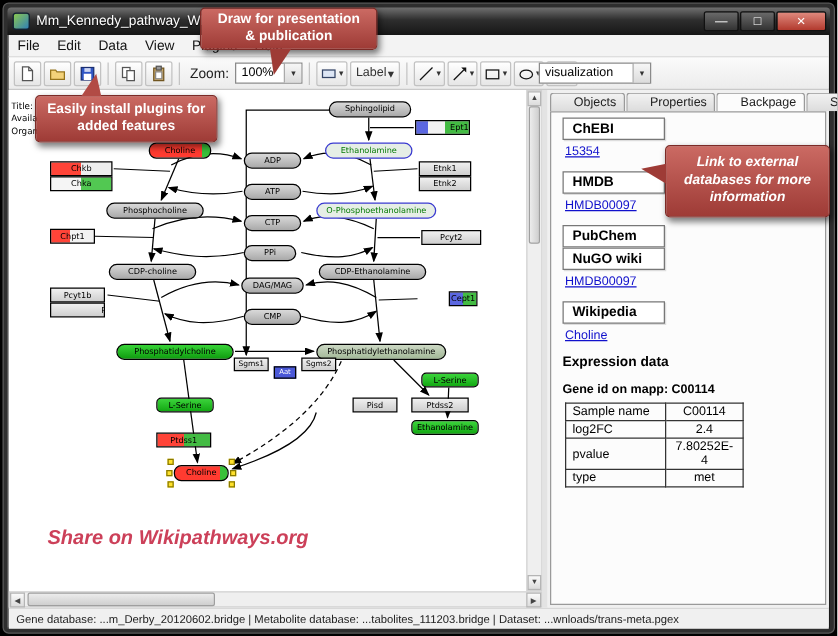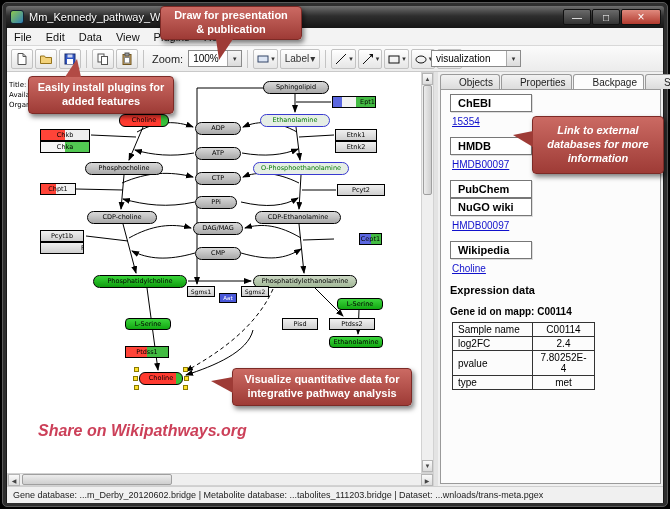--- a/index.html
+++ b/index.html
@@ -400,15 +400,14 @@
 
       <div class="statusbar">
         <span>Gene database: ...m_Derby_20120602.bridge  |  Metabolite database: ...tabolites_111203.bridge  |  Dataset: ...wnloads/trans-meta.pgex</span>
       </div>
     </div>
   </div>
 
   <div class="callout" id="callout-draw">Draw for presentation &amp; publication</div>
   <div class="callout" id="callout-plugins">Easily install plugins for added features</div>
   <div class="callout" id="callout-link">Link to external databases for more information</div>
-  <div class="callout" id="callout-visualize">Visualize quantitative data for integrative pathway analysis</div>
   <div id="share-text">Share on Wikipathways.org</div>
 </div>
 
 </body></html>

